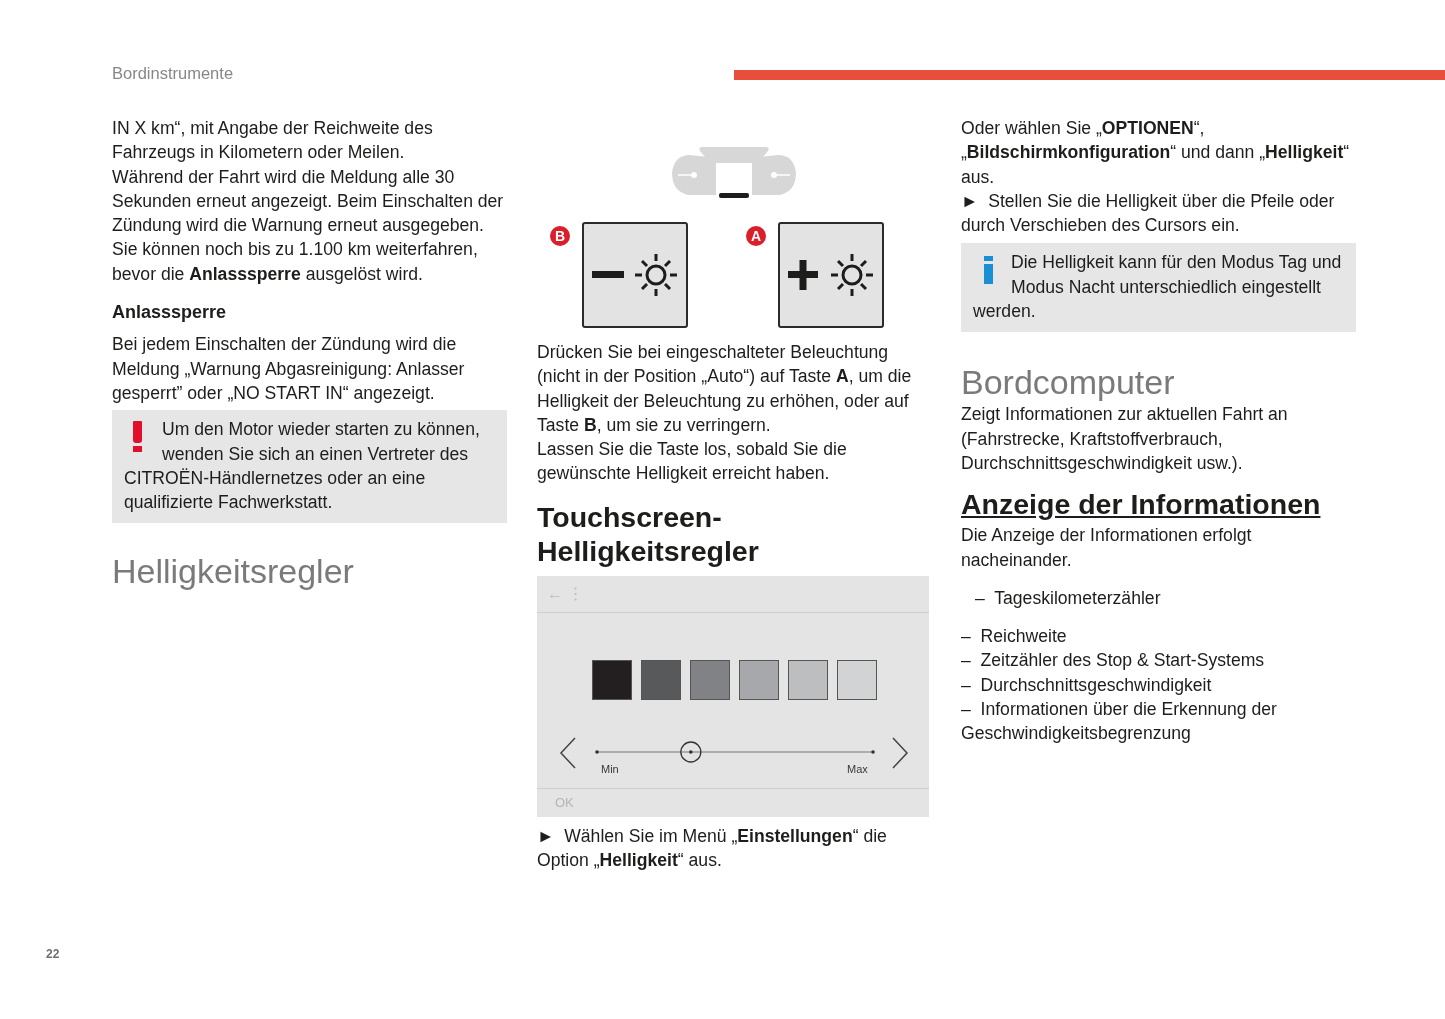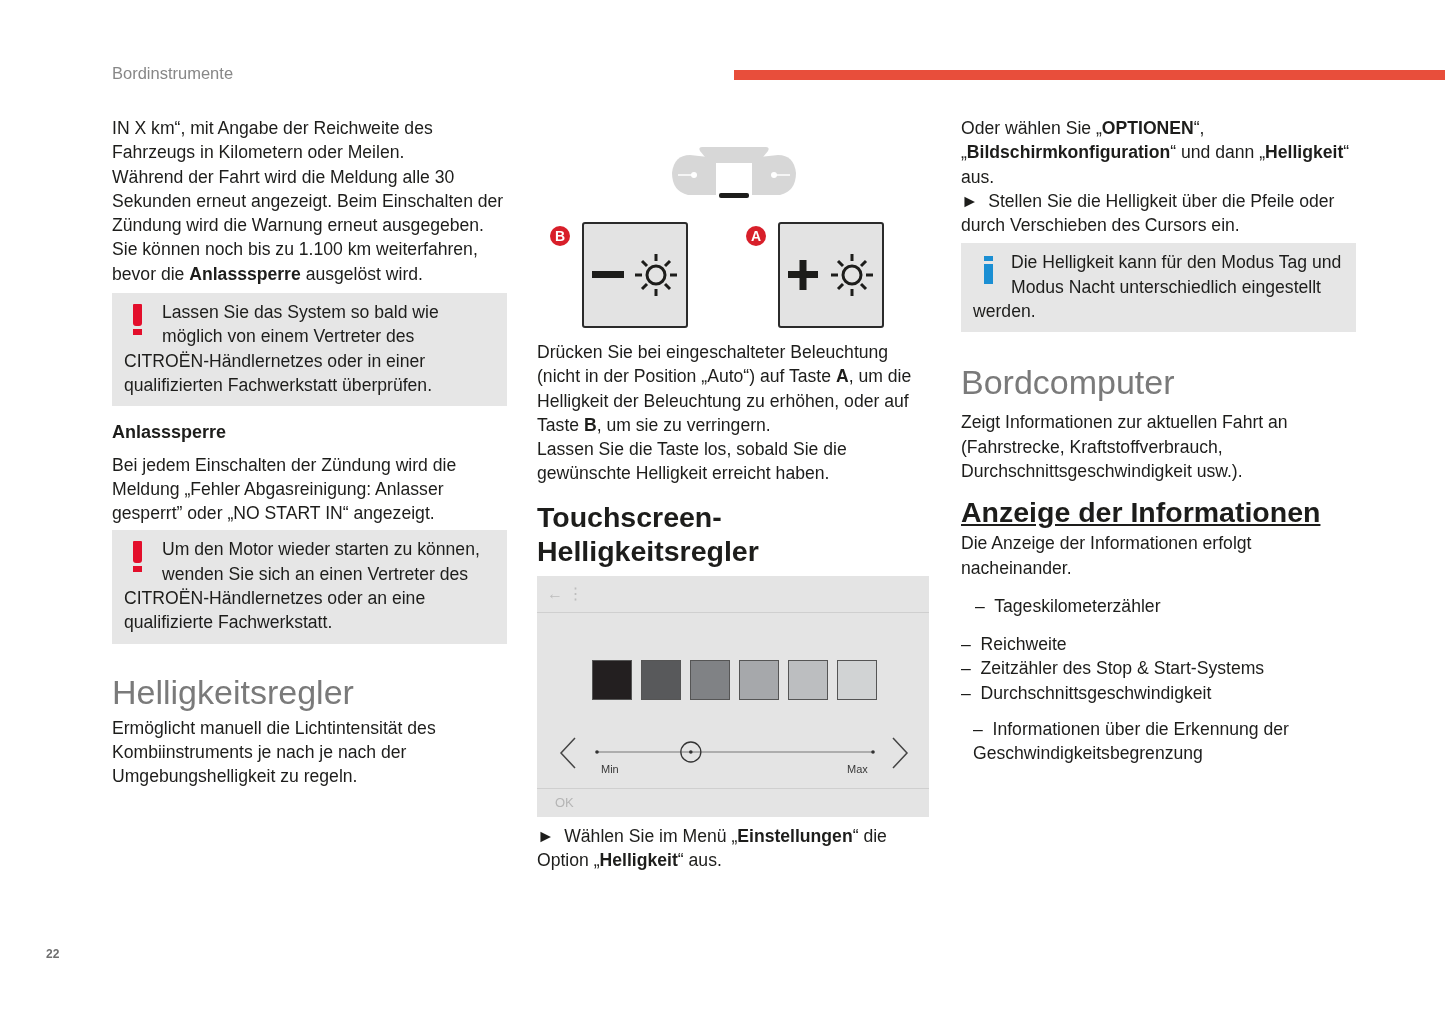--- a/index.html
+++ b/index.html
@@ -52,45 +52,35 @@
 <div class="abs running-head">Bordinstrumente</div>
 <div class="abs red-rule"></div>
 
 <div class="col col1">
   <p>IN X km“, mit Angabe der Reichweite des Fahrzeugs in Kilometern oder Meilen.</p>
   <p>Während der Fahrt wird die Meldung alle 30 Sekunden erneut angezeigt. Beim Einschalten der Zündung wird die Warnung erneut ausgegeben.</p>
   <p style="margin-bottom:7px;">
     <span>Sie können noch bis zu 1.100 km weiterfahren, bevor die </span><b>Anlasssperre</b><span> ausgelöst wird.</span>
   </p>
 
+
+  <p class="subhead">Anlasssperre</p>
+  <p style="margin-bottom:5px;">Bei jedem Einschalten der Zündung wird die Meldung „Warnung Abgasreinigung: Anlasser gesperrt” oder „NO START IN“ angezeigt.</p>
+
   <div class="note" style="width:371px;">
     <div class="icon-wrap">
       <div class="warn-icon">
           <div class="bar"></div>
           <div class="dot"></div>
         </div>
     </div>
-    <span>Lassen Sie das System so bald wie möglich von einem Vertreter des CITROËN-Händlernetzes oder in einer qualifizierten Fachwerkstatt überprüfen.</span>
-  </div>
-
-  <p class="subhead">Anlasssperre</p>
-  <p style="margin-bottom:5px;">Bei jedem Einschalten der Zündung wird die Meldung „Fehler Abgasreinigung: Anlasser gesperrt” oder „NO START IN“ angezeigt.</p>
-
-  <div class="note" style="width:371px;">
-    <div class="icon-wrap">
-      <div class="warn-icon">
-          <div class="bar"></div>
-          <div class="dot"></div>
-        </div>
-    </div>
     <span>Um den Motor wieder starten zu können, wenden Sie sich an einen Vertreter des CITROËN-Händlernetzes oder an eine qualifizierte Fachwerkstatt.</span>
   </div>
 
   <h2 class="h-light" style="margin-top:28px;margin-bottom:4px;">Helligkeitsregler</h2>
-  <p>Ermöglicht manuell die Lichtintensität des Kombiinstruments je nach je nach der Umgebungshelligkeit zu regeln.</p>
 </div>
 
 <div class="abs dash">
   <svg width="128" height="56" viewBox="0 0 128 56">
     <path d="M32 4 L96 4 Q100 4 98 8 L88 20 L40 20 L30 8 Q28 4 32 4Z" fill="#d7d7d7"></path>
     <path d="M20 12 Q4 12 2 30 Q2 48 18 52 L46 52 L46 20 L38 14 Z" fill="#d7d7d7"></path>
     <path d="M108 12 Q124 12 126 30 Q126 48 110 52 L82 52 L82 20 L90 14 Z" fill="#d7d7d7"></path>
     <rect x="48" y="22" width="32" height="26" fill="#ffffff"></rect>
     <line x1="8" y1="32" x2="24" y2="32" stroke="#ffffff" stroke-width="1.5"></line>
     <circle cx="24" cy="32" r="3" fill="#ffffff"></circle>
@@ -197,27 +187,27 @@
   <div class="note" style="width:371px;">
     <div class="icon-wrap">
       <div class="info-icon">
           <div class="dot"></div>
           <div class="bar"></div>
         </div>
     </div>
     <span>Die Helligkeit kann für den Modus Tag und Modus Nacht unterschiedlich eingestellt werden.</span>
   </div>
 
-  <h2 class="h-light" style="margin-top:30px;margin-bottom:8px;">Bordcomputer</h2>
+  <h2 class="h-light" style="margin-top:30px;margin-bottom:0;">Bordcomputer</h2>
   <p>Zeigt Informationen zur aktuellen Fahrt an (Fahrstrecke, Kraftstoffverbrauch, Durchschnittsgeschwindigkeit usw.).</p>
 
   <h2 class="h-bold" style="margin-top:12px;margin-bottom:2px;text-decoration:underline;">Anzeige der Informationen</h2>
   <p>Die Anzeige der Informationen erfolgt nacheinander.</p>
   <div id="info-list">
       <p style="margin: 14px;"><span style="white-space: pre;">–  </span><span>Tageskilometerzähler</span></p>
       <p style="margin: 0px;"><span style="white-space: pre;">–  </span><span>Reichweite</span></p>
       <p style="margin: 0px;"><span style="white-space: pre;">–  </span><span>Zeitzähler des Stop &amp; Start-Systems</span></p>
       <p style="margin: 0px;"><span style="white-space: pre;">–  </span><span>Durchschnittsgeschwindigkeit</span></p>
-      <p style="margin: 12px;"><span style="white-space: pre;">–  </span><span>Informationen über die Erkennung der Geschwindigkeitsbegrenzung</span></p>
+      <p style="margin: 0px;"><span style="white-space: pre;">–  </span><span>Informationen über die Erkennung der Geschwindigkeitsbegrenzung</span></p>
     </div>
 </div>
 
 <div class="abs page-num">22</div>
 
 </body></html>

